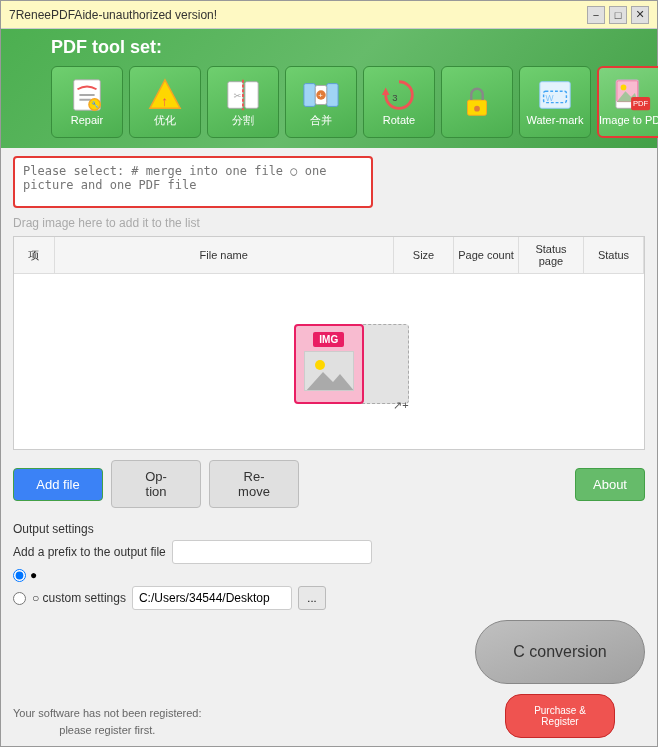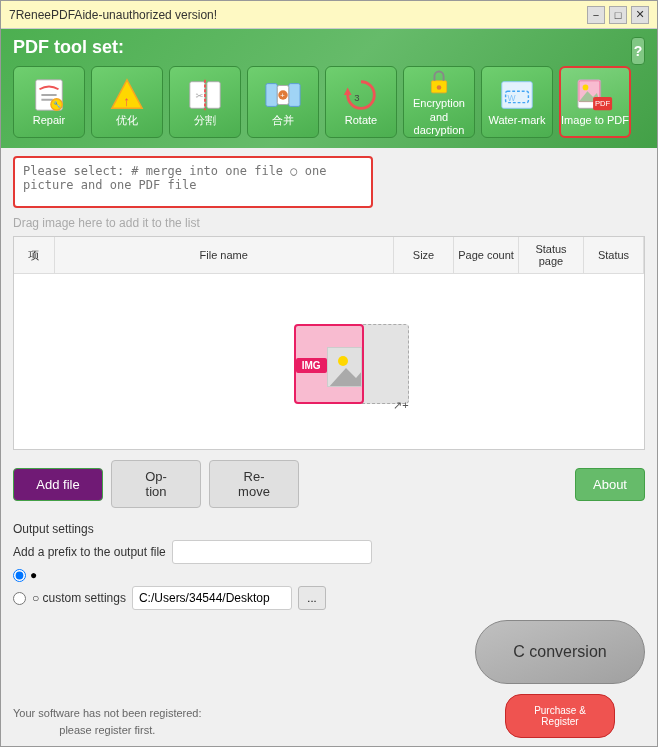--- a/index.html
+++ b/index.html
@@ -189,21 +189,21 @@
       position: relative;
       height: 140px;
     }
     .img-icon {
       width: 70px;
       height: 80px;
       background: #f8bbd0;
       border: 2px solid #e91e63;
       border-radius: 4px;
       display: flex;
-      flex-direction: row;
+      flex-direction: column;
       align-items: center;
       justify-content: flex-start;
       padding-top: 6px;
       position: relative;
       z-index: 1;
     }
     .img-icon-label {
       background: #e91e63;
       color: white;
       font-size: 10px;
@@ -239,21 +239,21 @@
     }
 
     
     .buttons-row {
       display: flex;
       gap: 8px;
       align-items: center;
       margin-top: 4px;
     }
     .btn-green {
-      background: #701a75;
+      background: #3b82f6;
       border: 1px solid #43a047;
       color: white;
       padding: 8px 16px;
       border-radius: 4px;
       cursor: pointer;
       font-size: 13px;
       min-width: 90px;
     }
     .btn-gray {
       background: #e0e0e0;
@@ -386,21 +386,21 @@
       <span class="title-text">7ReneePDFAide-unauthorized version!</span>
     </div>
     <div class="title-bar-controls">
       <div class="title-btn">−</div>
       <div class="title-btn">□</div>
       <div class="title-btn">✕</div>
     </div>
   </div>
 
   <div class="header-area">
-    <div style="display:flex; justify-content:space-between; align-items:center;">
+    <div style="display:flex; justify-content:space-between; align-items:center;margin-left:38px;">
       <div>
         <div class="pdf-toolset-label">PDF tool set:</div>
         <div class="tools-row">
 
           <div class="tool-btn">
             <svg class="tool-svg" viewBox="0 0 40 40">
               <rect x="6" y="4" width="28" height="32" rx="2" fill="#fff" stroke="#aaa"></rect>
               <path d="M10 14 Q20 8 30 14" fill="none" stroke="#e55" stroke-width="2"></path>
               <path d="M12 20 h16 M12 25 h12" stroke="#aaa" stroke-width="2"></path>
               <circle cx="28" cy="30" r="6" fill="#ffd700" stroke="#f5a623" stroke-width="1.5"></circle>
@@ -446,21 +446,20 @@
             </svg>
             <span class="tool-label">Rotate</span>
           </div>
 
           <div class="tool-btn">
             <svg class="tool-svg" viewBox="0 0 40 40">
               <rect x="10" y="18" width="20" height="16" rx="2" fill="#ffd700" stroke="#f5a623"></rect>
               <path d="M14 18 v-6 a6 6 0 0 1 12 0 v6" fill="none" stroke="#888" stroke-width="2.5"></path>
               <circle cx="20" cy="27" r="3" fill="#e07b39"></circle>
             </svg>
-            <span class="tool-label">Encryption and dacryption</span>
           </div>
 
           <div class="tool-btn">
             <svg class="tool-svg" viewBox="0 0 40 40">
               <rect x="4" y="6" width="32" height="28" rx="2" fill="#e3f2fd" stroke="#90caf9"></rect>
               <rect x="8" y="16" width="24" height="12" rx="2" fill="none" stroke="#42a5f5" stroke-width="1.5" stroke-dasharray="3,2"></rect>
               <text x="10" y="26" font-size="9" fill="#42a5f5" opacity="0.6">W</text>
             </svg>
             <span class="tool-label">Water-mark</span>
           </div>

